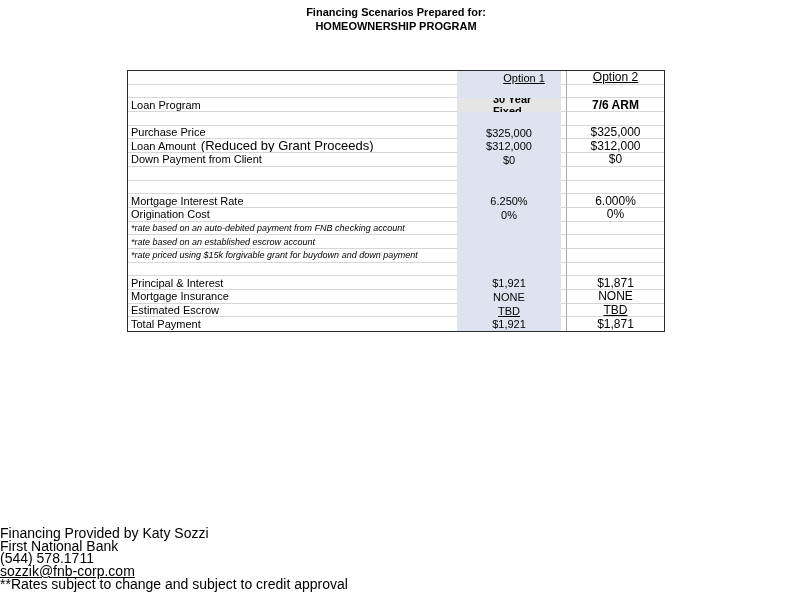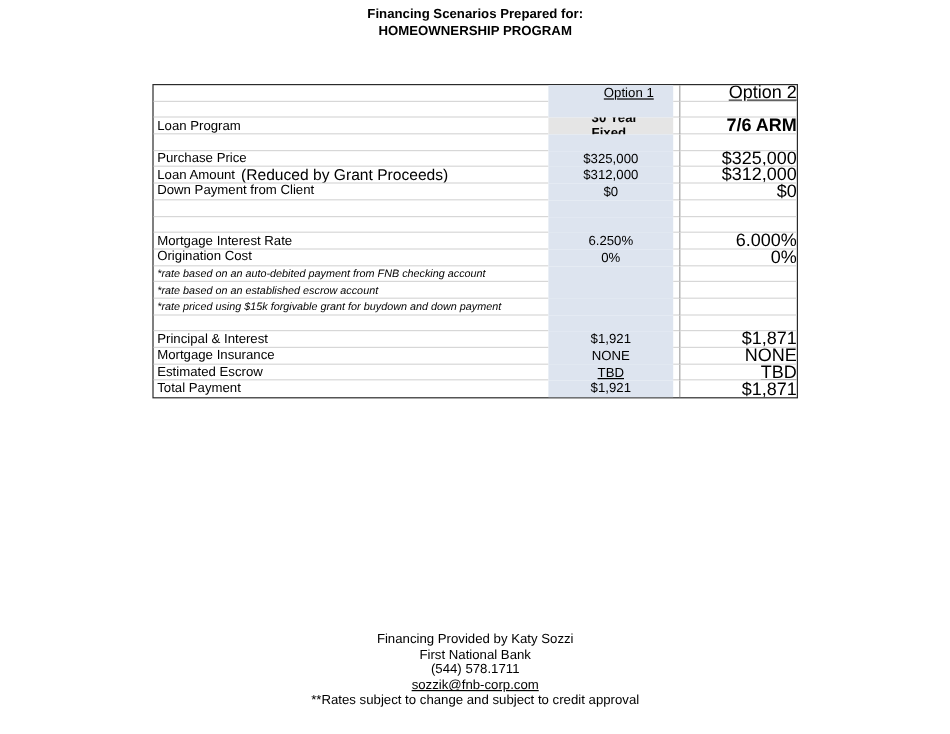--- a/index.html
+++ b/index.html
@@ -13,31 +13,31 @@
   }
   .scenario-table{
     position:absolute;left:127px;top:70px;width:536px;
     border:1.5px solid #2b2b2b;box-sizing:content-box;background:#fff;
   }
   .trow{display:flex;height:13.7px;}
   .cell{box-sizing:border-box;height:100%;display:flex;align-items:center;overflow:hidden;}
   .cell.label{width:329px;padding-left:3px;font-size:11px;}
   .cell.opt1{width:104px;justify-content:center;font-size:11px;}
   .cell.spacer{width:5px;}
-  .cell.opt2{flex:1;justify-content:flex-end;font-size:15px;border-left:1px solid #a6a6a6;}
+  .cell.opt2{flex:1;justify-content:center;font-size:12px;border-left:1px solid #a6a6a6;}
   .trow:not(:last-child) .cell.label,
   .trow:not(:last-child) .cell.spacer,
   .trow:not(:last-child) .cell.opt2{border-bottom:1px solid #d7d7d7;}
   .lblnote{font-size:13px;margin-left:5px;white-space:nowrap;}
   .note-text{font-style:italic;font-size:9px;white-space:nowrap;}
   .bold{font-weight:bold;}
   .uline{text-decoration:underline;}
   .footer-block{
-    position:absolute;top:527px;left:0;right:0;text-align:center;
-    font-size:11px;line-height:12.7px;
+    position:absolute;top:527px;left:0;right:0;
+    font-size:14px;line-height:12.7px;
   }
   .email{text-decoration:underline;color:#000;}
 </style>
 </head>
 <body>
 
 <div class="page">
 
   <div class="title-block">
     <div>Financing Scenarios Prepared for:</div>

